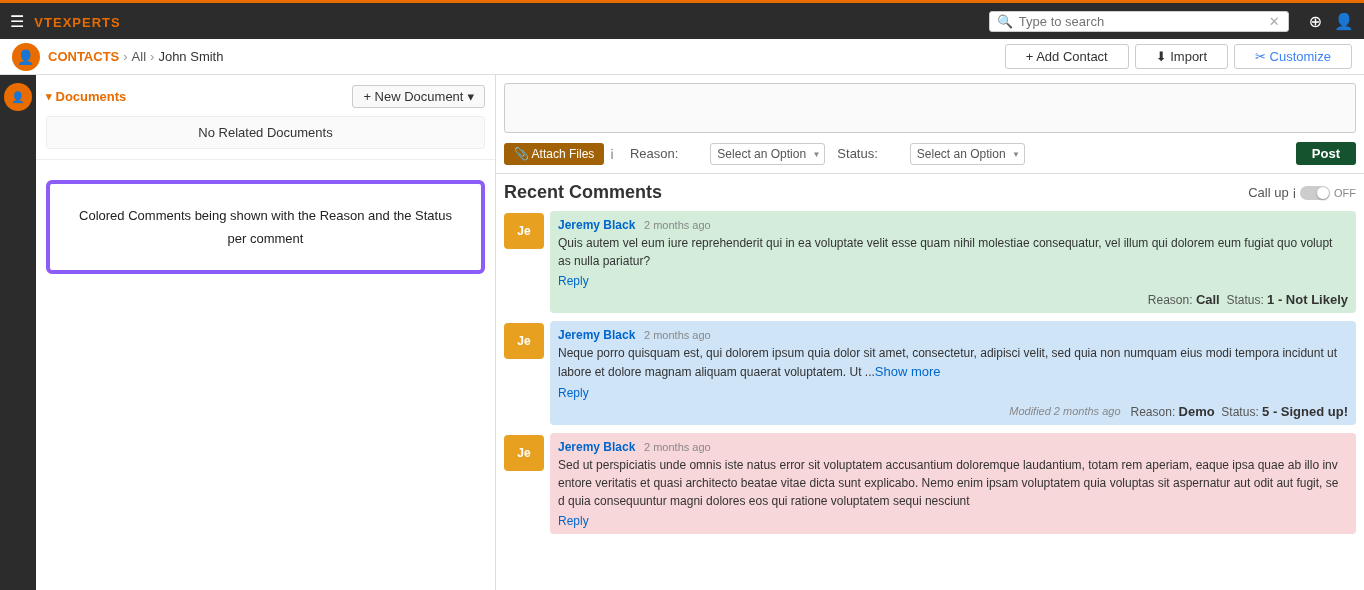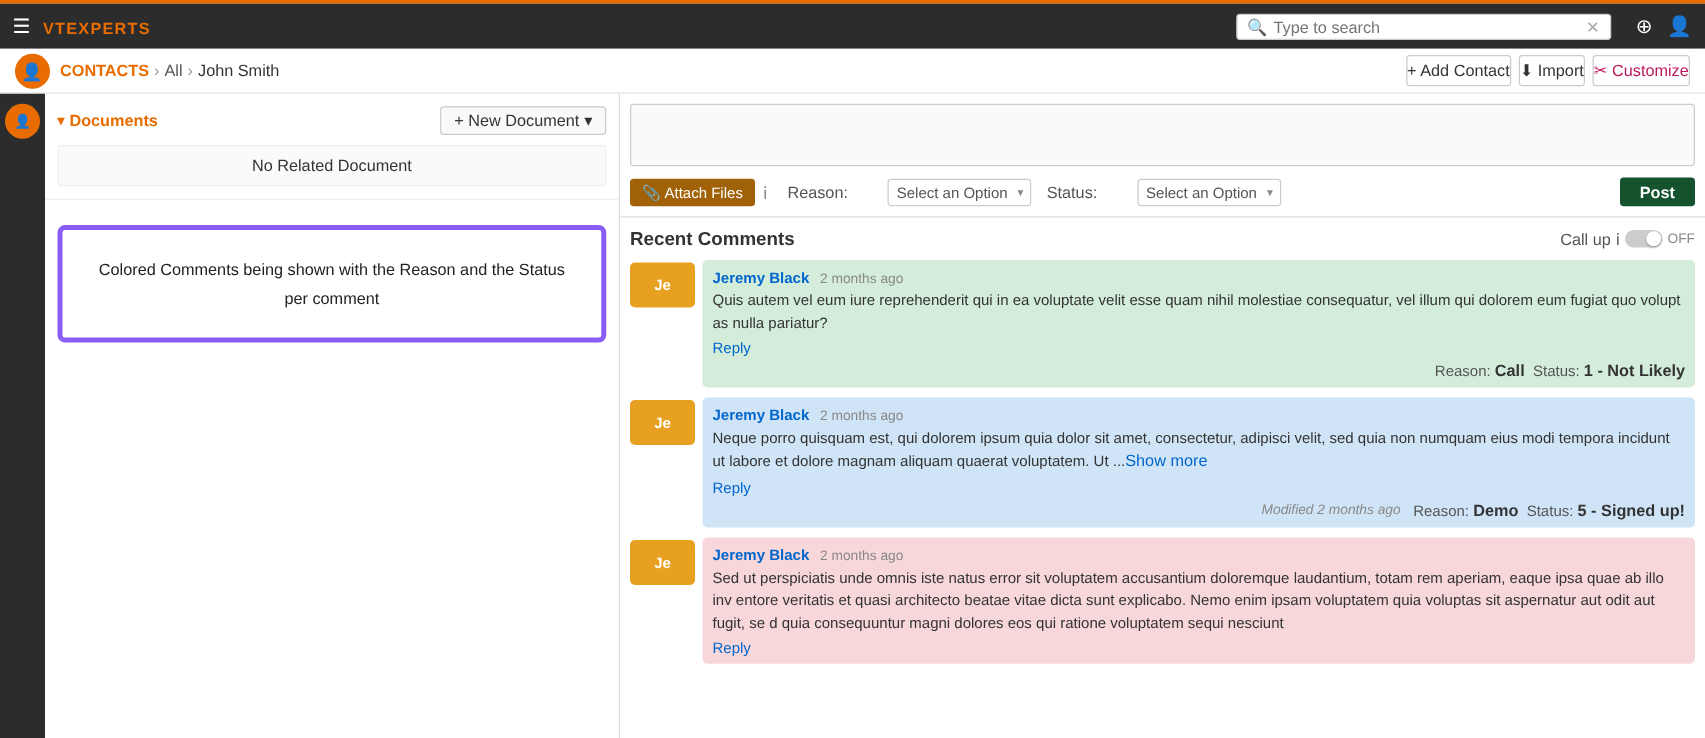--- a/index.html
+++ b/index.html
@@ -84,30 +84,30 @@
     .breadcrumb .current { color: #333; font-weight: normal; }
     .sub-header-actions {
       margin-left: auto;
       display: flex;
       gap: 6px;
     }
     .btn-action {
       display: flex;
       align-items: center;
       gap: 4px;
-      padding: 4px 0;
+      padding: 4px 20px;
       border: 1px solid #ccc;
       background: #fff;
       border-radius: 3px;
       cursor: pointer;
       font-size: 13px;
       color: #333;
     }
     .btn-add-contact { color: #333; }
-    .btn-customize { color: #be185d; }
+    .btn-customize { color: #3b82f6; }
 
     
     .main-layout {
       display: flex;
       height: calc(590px - 36px - 36px);
       background: #f0f0f0;
     }
 
     
     .left-sidebar {
@@ -282,21 +282,21 @@
       overflow-y: auto;
       padding: 8px;
     }
     .recent-comments-header {
       display: flex;
       align-items: center;
       justify-content: space-between;
       margin-bottom: 8px;
     }
     .recent-comments-title {
-      font-size: 15px;
+      font-size: 18px;
       font-weight: bold;
       color: #333;
     }
     .roll-up-area {
       display: flex;
       align-items: center;
       gap: 4px;
       font-size: 12px;
       color: #555;
     }
@@ -315,21 +315,21 @@
     .toggle-thumb {
       width: 12px; height: 12px;
       background: #fff;
       border-radius: 50%;
       position: absolute;
       top: 1px; right: 1px;
       box-shadow: 0 1px 2px rgba(0,0,0,0.3);
     }
     .off-label { font-size: 11px; color: #888; }
     .comment-avatar {
-      width: 52px; min-width: 36px; height: 36px;
+      width: 40px; min-width: 36px; height: 36px;
       border-radius: 4px;
       display: flex; align-items: center; justify-content: center;
       color: #fff;
       font-size: 12px;
       font-weight: bold;
       margin-right: 6px;
       align-self: flex-start;
       margin-top: 2px;
     }
     .comment-body {
@@ -422,21 +422,21 @@
       <div class="documents-header">
         <div class="documents-title">
           <span class="collapse-icon">▾</span>
           <span>Documents</span>
         </div>
         <button class="btn-new-doc">
           <span>+ New Document</span>
           <span>▾</span>
         </button>
       </div>
-      <div class="no-related">No Related Document</div>
+      <div class="no-related">No Related Documents</div>
     </div>
 
     <div class="annotation-box">
       <span>Colored Comments being shown with the Reason and the Status per comment</span>
     </div>
   </div>
 
   <div class="right-panel">
 
     <div class="comment-input-area">

